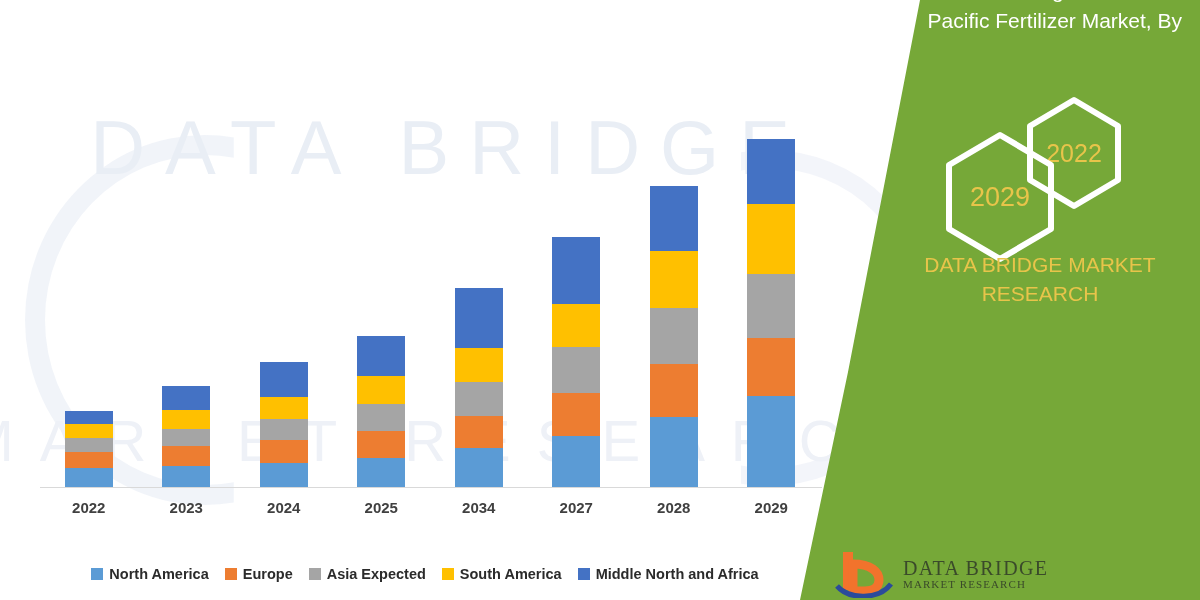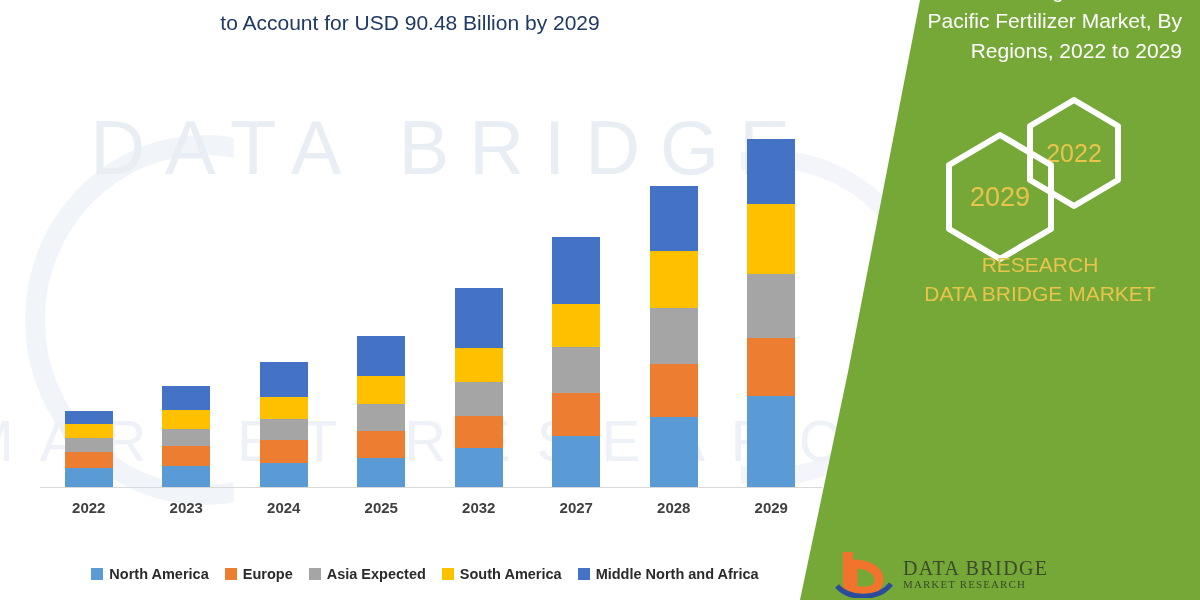--- a/index.html
+++ b/index.html
@@ -113,21 +113,20 @@
 <div id="stage">
 
   <div class="wm-arc"></div>
   <div class="wm-arc2"></div>
   <div class="wm-letters">
     <div class="wm-line l1">DATA BRIDGE</div>
     <div class="wm-line l2">MARKET RESEARCH</div>
   </div>
 
   <div class="title">
-    <div>to Account for USD 90.48 Billion by 2029</div>
   </div>
 
   <div id="chart">
     <div class="baseline"></div>
     <div class="bars" id="bars">
         <div class="barwrap">
           <div class="bar">
             <div class="seg" title="North America 2022: 4.9" style="height: 18.9295px; background: rgb(91, 155, 213);"></div>
             <div class="seg" title="Europe 2022: 4.1" style="height: 15.8389px; background: rgb(237, 125, 49);"></div>
             <div class="seg" title="Asia Pacific 2022: 3.6" style="height: 13.9074px; background: rgb(165, 165, 165);"></div>
@@ -197,21 +196,21 @@
             <div class="seg" title="South America 2029: 18" style="height: 69.5368px; background: rgb(255, 192, 0);"></div>
             <div class="seg" title="Middle East and Africa 2029: 17" style="height: 65.6737px; background: rgb(68, 114, 196);"></div>
           </div>
         </div>
       </div>
     <div class="xaxis" id="xaxis">
         <div class="xlab">2022</div>
         <div class="xlab">2023</div>
         <div class="xlab">2024</div>
         <div class="xlab">2025</div>
-        <div class="xlab">2032</div>
+        <div class="xlab">2034</div>
         <div class="xlab">2027</div>
         <div class="xlab">2028</div>
         <div class="xlab">2029</div>
       </div>
     <div class="legend" id="legend">
         <div class="lg">
           <span class="sw" style="background: rgb(91, 155, 213);"></span>
           <span class="lgt">North America</span>
         </div>
         <div class="lg">
@@ -234,43 +233,42 @@
   </div>
 
   <div id="panel"></div>
   <div class="panel-wm">
     <div class="pwm-b">b</div>
   </div>
 
   <div class="ptitle">
     <div>Global Nitrogenous Water</div>
     <div>Pacific Fertilizer Market, By</div>
-    <div>Regions, 2022 to 2029</div>
   </div>
 
   <div class="hexwrap">
 
     <div class="hex" style="left:82px;top:0px;">
       <svg width="104" height="116" viewBox="0 0 104 116" aria-hidden="true">
         <polygon points="52,5 96,31 96,85 52,111 8,85 8,31" fill="none" stroke="#ffffff" stroke-width="6" stroke-linejoin="round"></polygon>
       </svg>
       <div class="hextxt" style="left:0;top:0;width:104px;height:116px;font-size:25px;">2022</div>
     </div>
 
     <div class="hex" style="left:0px;top:35px;">
       <svg width="120" height="134" viewBox="0 0 120 134" aria-hidden="true">
         <polygon points="60,5 111,35 111,99 60,129 9,99 9,35" fill="none" stroke="#ffffff" stroke-width="6" stroke-linejoin="round"></polygon>
       </svg>
       <div class="hextxt" style="left:0;top:0;width:120px;height:134px;font-size:27px;">2029</div>
     </div>
   </div>
 
   <div class="brand">
+    <div>DATA BRIDGE MARKET</div>
     <div>RESEARCH</div>
-    <div>DATA BRIDGE MARKET</div>
   </div>
 
   <div class="logo">
     <div class="logo-mark">
       <svg width="58" height="48" viewBox="0 0 58 48" aria-hidden="true">
         <path d="M8 2 L18 2 L18 40 L8 40 Z" fill="#f2732c"></path>
         <path d="M18 14 C36 14 44 22 44 30 C44 37 38 41 30 41 L18 41 Z" fill="none" stroke="#f2732c" stroke-width="9"></path>
         <path d="M2 36 C14 50 44 50 56 34" fill="none" stroke="#2b4b9b" stroke-width="5"></path>
       </svg>
     </div>

